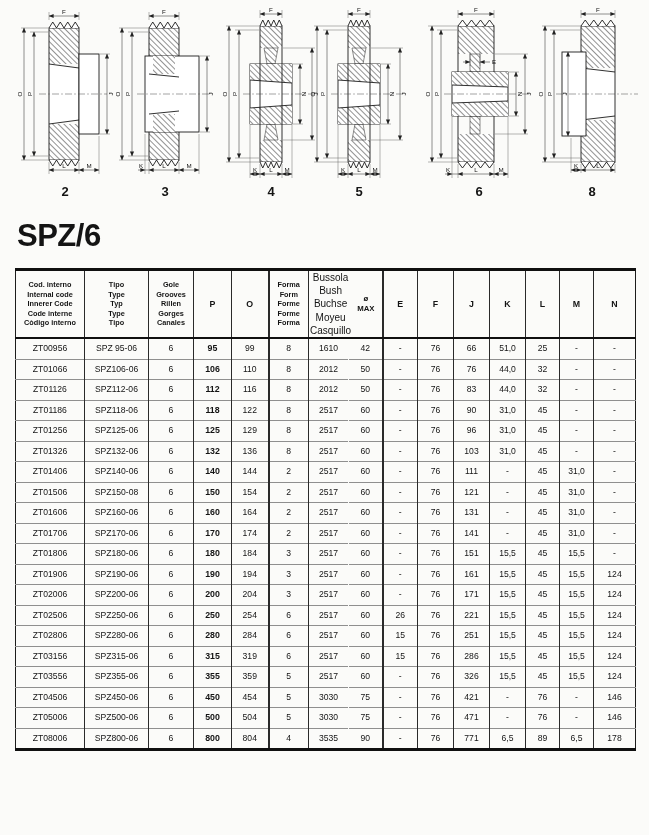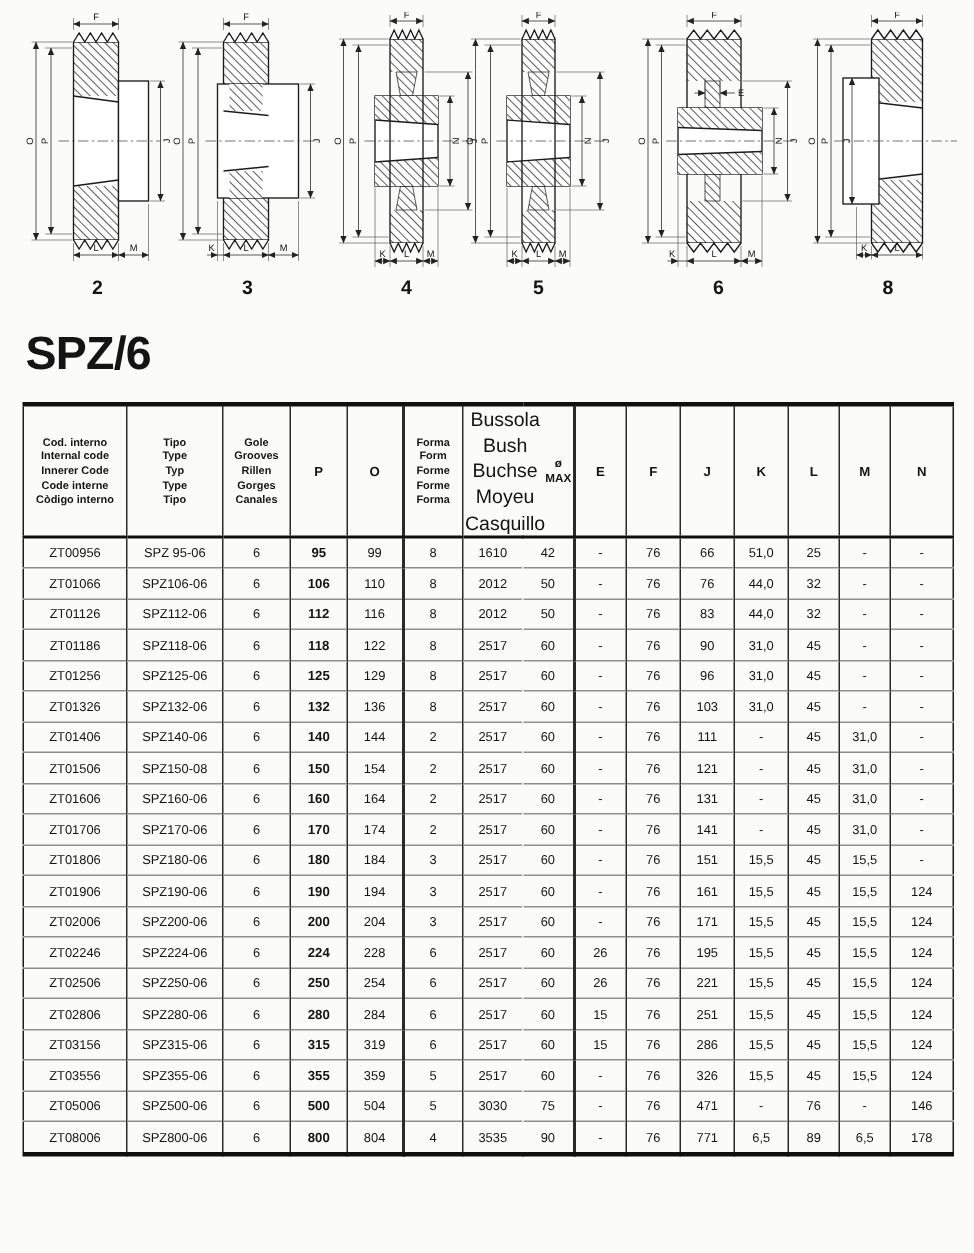--- a/index.html
+++ b/index.html
@@ -37,21 +37,21 @@
   .mth{font-weight:bold;font-size:7.3px;line-height:1.32;white-space:pre-line;}
   .lth{font-weight:bold;font-size:8.8px;}
   thead th:nth-child(5){border-right-width:2px;}
   thead th:nth-child(7){border-right-width:2px;}
   tbody td{font-size:8.6px;height:19.5px;border-top:1px solid #8f8f8f;line-height:1;}
   tbody td:nth-child(4){font-weight:bold;font-size:8.8px;}
   tbody td:nth-child(5){border-right-width:2px;}
   tbody td:nth-child(7){border-right-color:transparent;}
   tbody td:nth-child(8){border-right-width:2px;}
   .bussmax{display:flex;align-items:center;height:100%;}
-  .bussmax .names{flex:1.15;white-space:pre-line;font-weight:normal;font-size:13px;line-height:1.32;}
+  .bussmax .names{flex:1.15;white-space:pre-line;font-weight:normal;font-size:10px;line-height:1.32;}
   .bussmax .dmax{flex:0.85;font-weight:bold;font-size:7.8px;line-height:1.25;}
 </style>
 </head>
 <body>
 
 <div class="page">
 
   <svg width="0" height="0" style="position:absolute" aria-hidden="true">
     <defs>
       <pattern id="hz" patternUnits="userSpaceOnUse" width="4" height="4" patternTransform="rotate(-45)">
@@ -625,37 +625,20 @@
             <td>60</td>
             <td>-</td>
             <td>76</td>
             <td>171</td>
             <td>15,5</td>
             <td>45</td>
             <td>15,5</td>
             <td>124</td>
           </tr>
           <tr>
-            <td>ZT02246</td>
-            <td>SPZ224-06</td>
-            <td>6</td>
-            <td>224</td>
-            <td>228</td>
-            <td>6</td>
-            <td>2517</td>
-            <td>60</td>
-            <td>26</td>
-            <td>76</td>
-            <td>195</td>
-            <td>15,5</td>
-            <td>45</td>
-            <td>15,5</td>
-            <td>124</td>
-          </tr>
-          <tr>
             <td>ZT02506</td>
             <td>SPZ250-06</td>
             <td>6</td>
             <td>250</td>
             <td>254</td>
             <td>6</td>
             <td>2517</td>
             <td>60</td>
             <td>26</td>
             <td>76</td>
@@ -708,20 +691,37 @@
             <td>5</td>
             <td>2517</td>
             <td>60</td>
             <td>-</td>
             <td>76</td>
             <td>326</td>
             <td>15,5</td>
             <td>45</td>
             <td>15,5</td>
             <td>124</td>
+          </tr>
+          <tr>
+            <td>ZT04506</td>
+            <td>SPZ450-06</td>
+            <td>6</td>
+            <td>450</td>
+            <td>454</td>
+            <td>5</td>
+            <td>3030</td>
+            <td>75</td>
+            <td>-</td>
+            <td>76</td>
+            <td>421</td>
+            <td>-</td>
+            <td>76</td>
+            <td>-</td>
+            <td>146</td>
           </tr>
           <tr>
             <td>ZT05006</td>
             <td>SPZ500-06</td>
             <td>6</td>
             <td>500</td>
             <td>504</td>
             <td>5</td>
             <td>3030</td>
             <td>75</td>

